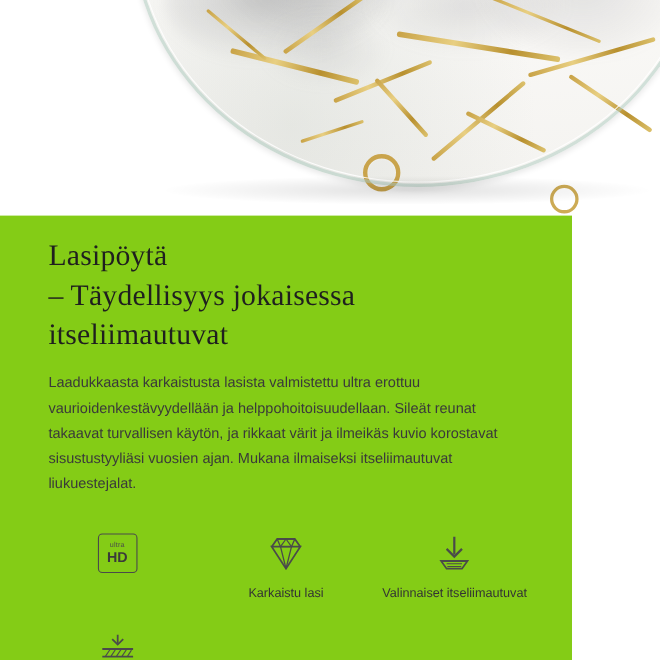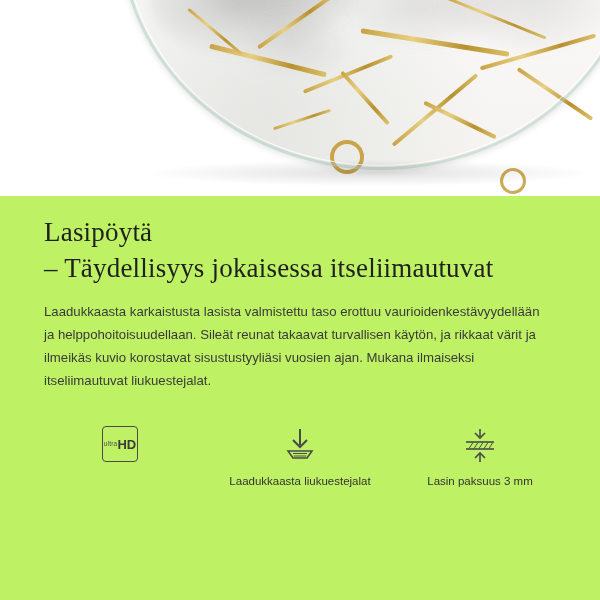--- a/index.html
+++ b/index.html
@@ -10,23 +10,23 @@
     width: 600px;
     height: 600px;
     overflow: hidden;
     background: #ffffff;
     font-family: "Liberation Sans", sans-serif;
     color: #2b2b2b;
   }
 
   .page {
     position: relative;
-    width: 600px;
+    width: 520px;
     height: 600px;
-    background: #bef264;
+    background: #84cc16;
   }
 
   
   .hero {
     position: relative;
     width: 600px;
     height: 196px;
     overflow: hidden;
     background: #ffffff;
   }
@@ -181,21 +181,21 @@
     color: #333333;
     line-height: 15px;
   }
   svg { display: block; }
   .ultrahd {
     width: 34px;
     height: 34px;
     border: 1.6px solid #4a4a4a;
     border-radius: 4px;
     display: flex;
-    flex-direction: row;
+    flex-direction: column;
     align-items: center;
     justify-content: center;
     line-height: 1;
   }
   .ultrahd .u1 { font-size: 6.5px; letter-spacing: 0.2px; color: #4a4a4a; }
   .ultrahd .u2 { font-size: 13px; font-weight: bold; color: #3a3a3a; margin-top: 1px; }
 </style>
 </head>
 <body>
 
@@ -228,48 +228,62 @@
     <div class="hero-edge"></div>
     <div class="hero-edge2"></div>
     <div class="hero-shadow"></div>
   </div>
 
   <div class="content">
     <h1 class="headline">
       <span>Lasipöytä</span>
       <span class="line2">– Täydellisyys jokaisessa itseliimautuvat</span>
     </h1>
-    <p class="body-copy">Laadukkaasta karkaistusta lasista valmistettu taso erottuu vaurioidenkestävyydellään ja helppohoitoisuudellaan. Sileät reunat takaavat turvallisen käytön, ja rikkaat värit ja ilmeikäs kuvio korostavat sisustustyyliäsi vuosien ajan. Mukana ilmaiseksi itseliimautuvat liukuestejalat.</p>
+    <p class="body-copy">Laadukkaasta karkaistusta lasista valmistettu ultra erottuu vaurioidenkestävyydellään ja helppohoitoisuudellaan. Sileät reunat takaavat turvallisen käytön, ja rikkaat värit ja ilmeikäs kuvio korostavat sisustustyyliäsi vuosien ajan. Mukana ilmaiseksi itseliimautuvat liukuestejalat.</p>
   </div>
 
   <div class="features">
 
 
     <div class="feature">
       <div class="feature-icon">
         <div class="ultrahd">
           <span class="u1">ultra</span>
           <span class="u2">HD</span>
         </div>
       </div>
     </div>
 
 
+    <div class="feature">
+      <div class="feature-icon">
+        <svg width="42" height="38" viewBox="0 0 42 38">
+          <path d="M8 13 L34 13 L21 33 Z" fill="none" stroke="#4a4a4a" stroke-width="1.6"></path>
+          <path d="M8 13 L13 6 L29 6 L34 13" fill="none" stroke="#4a4a4a" stroke-width="1.6"></path>
+          <path d="M13 6 L16 13 L21 33" fill="none" stroke="#4a4a4a" stroke-width="1.2"></path>
+          <path d="M29 6 L26 13 L21 33" fill="none" stroke="#4a4a4a" stroke-width="1.2"></path>
+          <path d="M16 13 L26 13" stroke="#4a4a4a" stroke-width="1.2"></path>
+          <path d="M21 6 L16 13" stroke="#4a4a4a" stroke-width="1.1"></path>
+          <path d="M21 6 L26 13" stroke="#4a4a4a" stroke-width="1.1"></path>
+        </svg>
+      </div>
+      <div class="feature-label">Karkaistu lasi</div>
+    </div>
 
     <div class="feature">
       <div class="feature-icon">
         <svg width="40" height="38" viewBox="0 0 40 38">
           <path d="M20 4 L20 20" stroke="#4a4a4a" stroke-width="2"></path>
           <path d="M13 15 L20 22 L27 15" fill="none" stroke="#4a4a4a" stroke-width="2"></path>
           <path d="M8 26 L32 26 L27 33 L13 33 Z" fill="none" stroke="#4a4a4a" stroke-width="1.6"></path>
           <path d="M13 28.5 L27 28.5" stroke="#4a4a4a" stroke-width="1"></path>
           <path d="M13.7 31 L26.3 31" stroke="#4a4a4a" stroke-width="1"></path>
         </svg>
       </div>
-      <div class="feature-label">Laadukkaasta liukuestejalat</div>
+      <div class="feature-label">Valinnaiset itseliimautuvat</div>
     </div>
 
     <div class="feature">
       <div class="feature-icon">
         <svg width="44" height="38" viewBox="0 0 44 38">
           <path d="M22 4 L22 12" stroke="#4a4a4a" stroke-width="1.6"></path>
           <path d="M17 8 L22 13 L27 8" fill="none" stroke="#4a4a4a" stroke-width="1.6"></path>
           <path d="M8 17 L36 17" stroke="#4a4a4a" stroke-width="1.6"></path>
           <path d="M8 24 L36 24" stroke="#4a4a4a" stroke-width="1.6"></path>
           <path d="M11 23.5 L15 17.5" stroke="#4a4a4a" stroke-width="1"></path>

